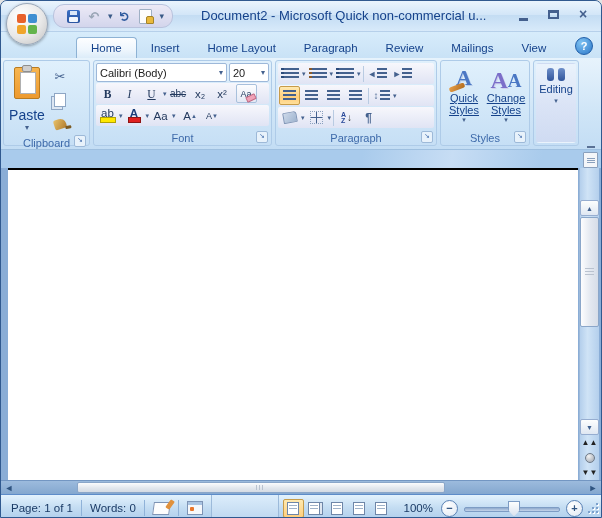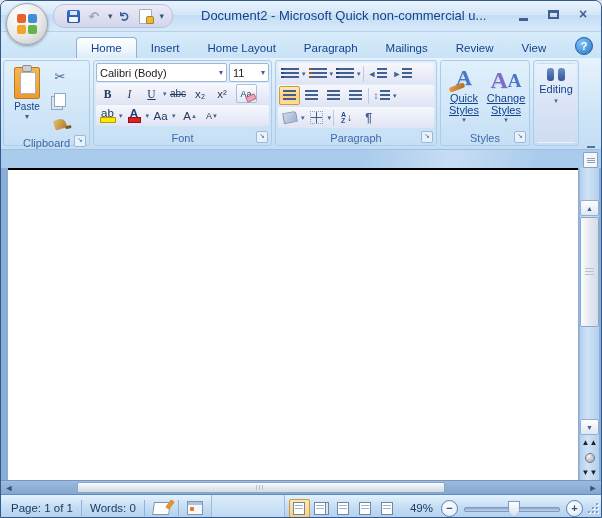--- a/index.html
+++ b/index.html
@@ -40,21 +40,21 @@
   .launcher{position:absolute;right:3px;bottom:2px;width:10px;height:10px;border:1px solid #9db9d8;border-radius:2px;font-size:7px;line-height:8px;text-align:center;color:#3e6aaa;background:#e8f2fb;}
   .g-clipboard{width:87px;}
   .g-font{width:179px;}
   .g-paragraph{width:162px;}
   .g-styles{width:90px;}
   .g-editing{width:46px;}
   .paste-big{width:40px;display:flex;flex-direction:column;align-items:center;justify-content:flex-start;padding-top:3px;border:1px solid transparent;border-radius:3px;}
   .clipboard-icon{width:24px;height:30px;background:linear-gradient(#f7b54f,#ed9a2f);border:1px solid #b97b20;border-radius:2px;position:relative;}
   .clipboard-icon:before{content:"";position:absolute;top:-3px;left:7px;width:8px;height:5px;background:#cfcfcf;border:1px solid #8e8e8e;border-radius:2px;}
   .clipboard-icon:after{content:"";position:absolute;top:4px;left:5px;width:14px;height:20px;background:#fff;border:1px solid #b0b0b0;}
-  .paste-label{font-size:10px;color:#15428b;margin-top:2px;}
+  .paste-label{font-size:14px;color:#15428b;margin-top:8px;}
   .paste-dd{font-size:8px;color:#44618e;}
   .clip-col{display:flex;flex-direction:column;justify-content:flex-start;gap:2px;padding-top:2px;}
   .sm-btn{width:22px;height:20px;display:flex;align-items:center;justify-content:center;border:1px solid transparent;border-radius:2px;font-size:13px;color:#44618e;}
   .copy-icon{width:10px;height:12px;background:#fff;border:1px solid #8ea6c4;position:relative;box-shadow:-3px 3px 0 -1px #dce6f2,-3px 3px 0 0 #8ea6c4;}
   .painter-icon{width:12px;height:10px;background:linear-gradient(135deg,#e8c26a,#b07b2e);border-radius:2px 6px 2px 2px;transform:rotate(-18deg);position:relative;}
   .painter-icon:after{content:"";position:absolute;right:-4px;bottom:-2px;width:6px;height:3px;background:#7c5a22;border-radius:1px;transform:rotate(8deg);}
   
   .font-rows{display:flex;flex-direction:column;width:100%;gap:1px;}
   .font-row1{display:flex;gap:2px;align-items:flex-end;}
   .combo{display:flex;align-items:center;justify-content:space-between;background:#fff;border:1px solid #9db8d9;border-radius:2px;height:17px;font-size:11px;color:#222;padding:0 3px;}
@@ -205,22 +205,22 @@
           <span>×</span>
         </div>
     </div>
   </div>
 
   <div class="tabrow">
     <div class="tab active">Home</div>
     <div class="tab">Insert</div>
     <div class="tab">Home Layout</div>
     <div class="tab">Paragraph</div>
+    <div class="tab">Review</div>
     <div class="tab">Mailings</div>
-    <div class="tab">Review</div>
     <div class="tab">View</div>
     <div class="help-btn">
         <span>?</span>
       </div>
   </div>
 
   <div class="ribbon">
 
     <div class="rgroup g-clipboard">
       <div class="rgroup-body">
@@ -249,21 +249,21 @@
 
     <div class="rgroup g-font">
       <div class="rgroup-body">
         <div class="font-rows">
           <div class="font-row1">
             <div class="combo combo-font">
               <span>Calibri (Body)</span>
                 <span class="dd">▾</span>
             </div>
             <div class="combo combo-size">
-              <span>11</span>
+              <span>20</span>
                 <span class="dd">▾</span>
             </div>
           </div>
           <div class="btnrow">
             <div class="fbtn bold-b">B</div>
             <div class="fbtn ital-i">I</div>
             <div class="fbtn und-u">U</div>
             <span class="dd-small">▾</span>
             <div class="fbtn strike">abc</div>
             <div class="fbtn">x₂</div>
@@ -489,21 +489,21 @@
       <div class="vbtn">
           <span class="vpage"></span>
         </div>
       <div class="vbtn">
           <span class="vpage"></span>
         </div>
       <div class="vbtn">
           <span class="vpage"></span>
         </div>
     </div>
-    <div class="zoom-label">49%</div>
+    <div class="zoom-label">100%</div>
     <div class="zbtn">
         <span>−</span>
       </div>
     <div class="zslider">
       <div class="ztrack"></div>
       <div class="zthumb"></div>
     </div>
     <div class="zbtn">
         <span>+</span>
       </div>

